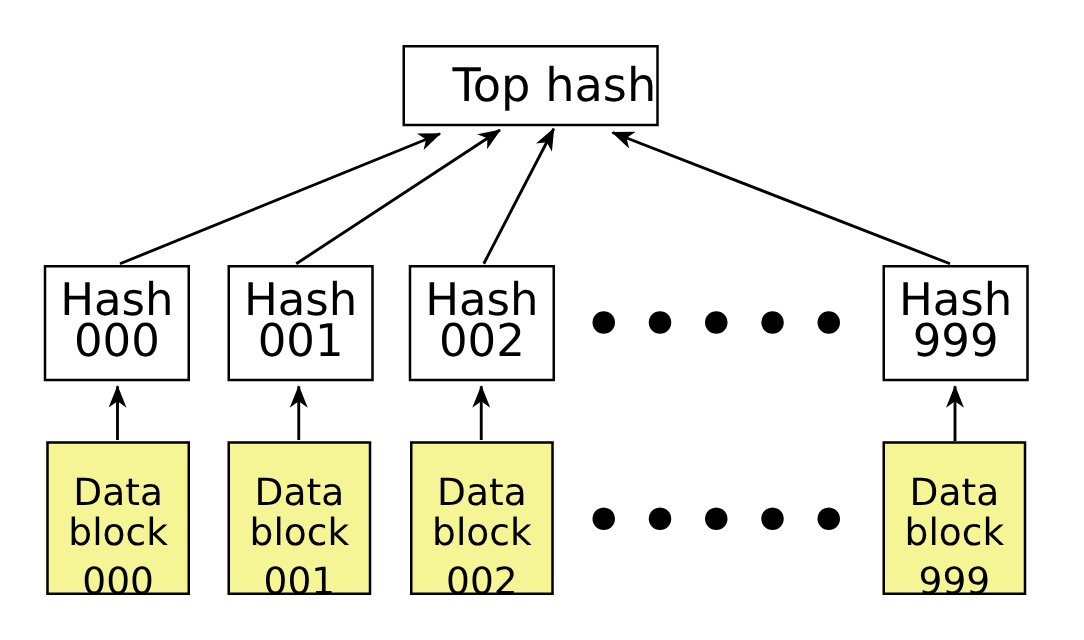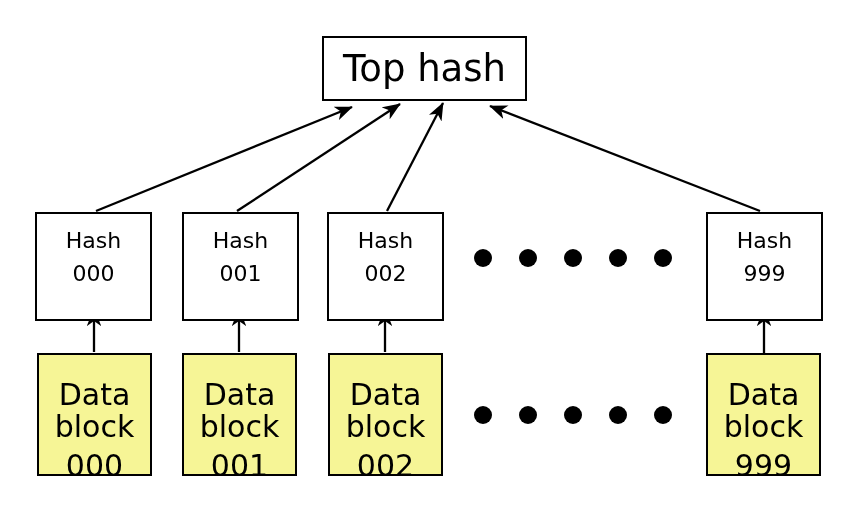--- a/index.html
+++ b/index.html
@@ -24,22 +24,22 @@
     text-align: center;
   }
   .tophash {
     left: 322px; top: 36px;
     width: 205px; height: 65px;
     font-size: 37px;
     line-height: 61px;
   }
   .hashnode {
     top: 212px;
-    width: 117px; height: 109px;
-    font-size: 22px;
+    width: 117px; height: 93px;
+    font-size: 36px;
     line-height: 33px;
     padding-top: 10px;
   }
   .hash-0 { left: 35px; }
   .hash-1 { left: 182px; }
   .hash-2 { left: 327px; }
   .hash-3 { left: 706px; }
   .datablock {
     top: 353px;
     width: 115px; height: 123px;
@@ -48,21 +48,21 @@
     padding-top: 24px;
     background: var(--data-block-fill, #f6f596);
     border-width: 2.5px;
   }
   .data-0 { left: 37px; }
   .data-1 { left: 182px; }
   .data-2 { left: 328px; }
   .data-3 { left: 706px; }
   .datablock .num { display: block; margin-top: 7px; }
   .hashnode span, .datablock span, .tophash span { display: block; }
-  .tophash span { line-height: inherit; }
+  .tophash span { line-height: inherit; text-align: right; }
   svg.connectors {
     position: absolute;
     left: 0; top: 0;
     width: 867px; height: 512px;
     pointer-events: none;
   }
   svg.connectors line {
     stroke: var(--arrow, #000000);
     stroke-width: 2.3;
   }

